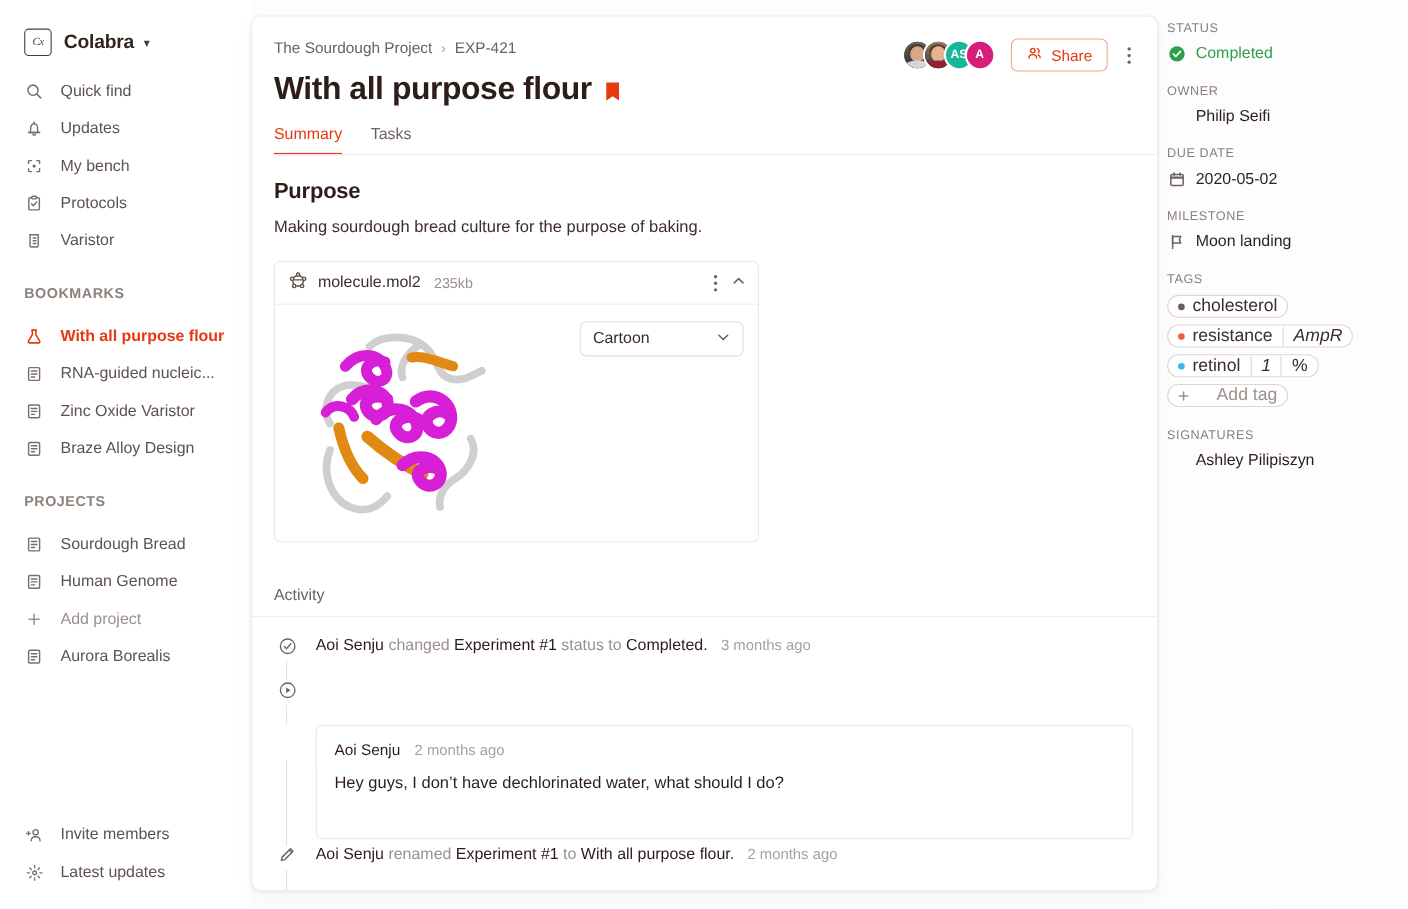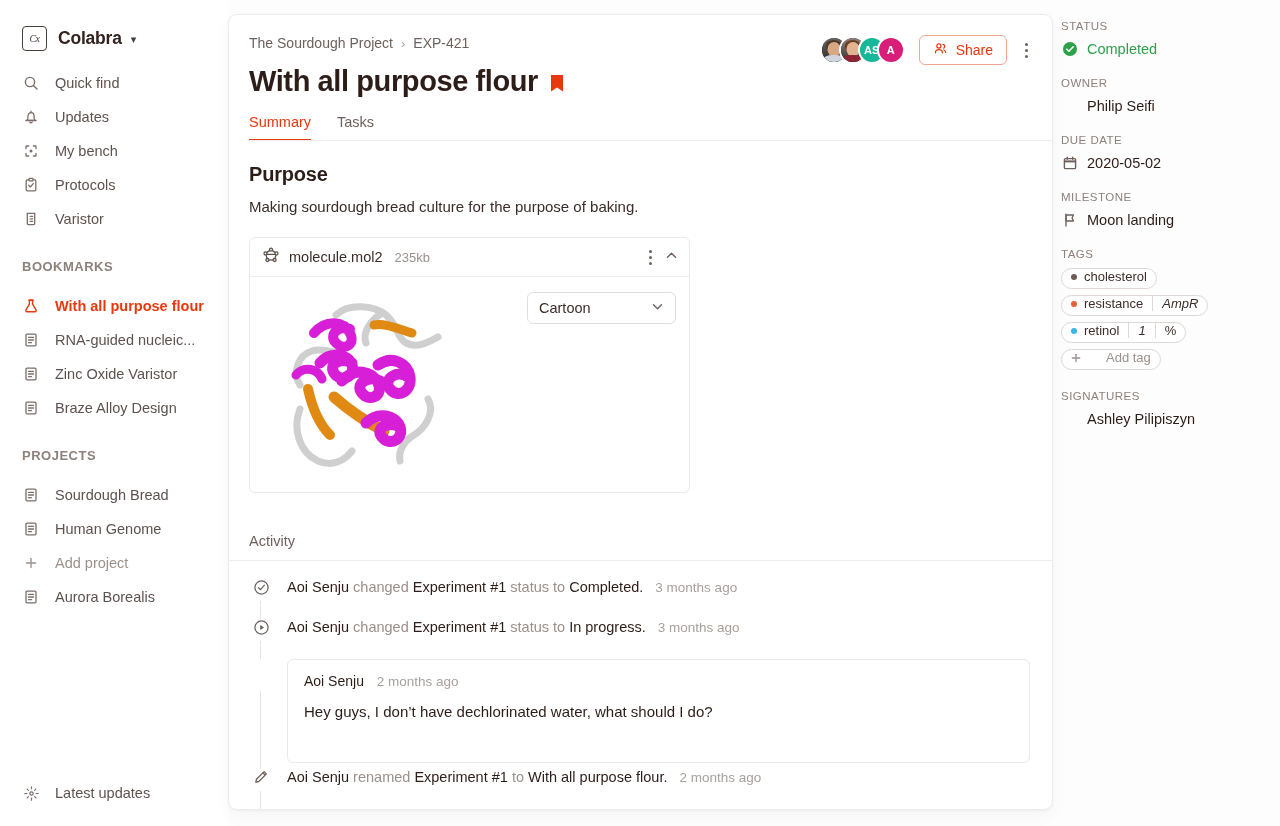--- a/index.html
+++ b/index.html
@@ -317,26 +317,26 @@
   .meta-row {
     display: flex; align-items: center; gap: 9px;
     margin-top: 8px;
     font-size: 14.5px;
     color: #2d1d19;
   }
   .meta-row .ico { width: 17px; height: 17px; display: flex; align-items: center; justify-content: center; color: #6d615d; }
   .status-green { color: #2ca14a; }
   .tag-list { margin-top: 8px; display: flex; flex-direction: column; gap: 6px; align-items: flex-start; }
   .tag {
-    display: inline-flex; align-items: flex-start;
+    display: inline-flex; align-items: center;
     border: 1px solid #ddd8d6;
     border-radius: 11px;
     height: 21px;
     overflow: hidden;
-    font-size: 13px;
+    font-size: 16px;
     color: #3c2d29;
     cursor: pointer;
     background: #fff;
   }
   .tag .seg {
     display: flex; align-items: center;
     padding: 0 9px;
   }
   .tag .seg + .seg { border-left: 1px solid #ddd8d6; justify-content: center; min-width: 26px; }
   .tag .dot { width: 6px; height: 6px; border-radius: 50%; margin-right: 7px; flex: 0 0 6px; }
@@ -523,20 +523,31 @@
             <line x1="5.5" y1="10.7" x2="8.5" y2="10.7" stroke-linecap="round"></line>
           </svg>
         </span>
         <span>Aurora Borealis</span>
       </div>
     </div>
 
     <div class="spacer"></div>
 
     <div class="nav-group bottom-group">
+      <div class="nav-item">
+        <span class="ico">
+          <svg width="17" height="17" viewBox="0 0 17 17" fill="none" stroke="currentColor" stroke-width="1.3">
+            <circle cx="9.4" cy="5.6" r="2.4"></circle>
+            <path d="M5.4 13.3c0-2.2 1.8-3.6 4-3.6s4 1.4 4 3.6" stroke-linecap="round"></path>
+            <line x1="2.9" y1="5" x2="2.9" y2="8.2" stroke-linecap="round"></line>
+            <line x1="1.3" y1="6.6" x2="4.5" y2="6.6" stroke-linecap="round"></line>
+          </svg>
+        </span>
+        <span>Invite members</span>
+      </div>
       <div class="nav-item">
         <span class="ico">
           <svg width="17" height="17" viewBox="0 0 17 17" fill="none" stroke="currentColor" stroke-width="1.2" stroke-linecap="round">
             <circle cx="8.5" cy="8.5" r="1.7"></circle>
             <line x1="8.5" y1="1.8" x2="8.5" y2="3.8"></line>
               <line x1="8.5" y1="13.2" x2="8.5" y2="15.2"></line>
             <line x1="1.8" y1="8.5" x2="3.8" y2="8.5"></line>
               <line x1="13.2" y1="8.5" x2="15.2" y2="8.5"></line>
             <line x1="4.1" y1="4.1" x2="5.4" y2="5.4"></line>
               <line x1="11.6" y1="11.6" x2="12.9" y2="12.9"></line>
@@ -706,28 +717,20 @@
           </div>
 
           <div class="feed-item" style="min-height:40px">
             <span class="feed-ico">
               <svg width="17" height="17" viewBox="0 0 17 17" fill="none" stroke="currentColor" stroke-width="1.25">
                 <circle cx="8.5" cy="8.5" r="6.6"></circle>
                 <path d="M7.1 5.9l4 2.6-4 2.6z" fill="currentColor" stroke="none"></path>
               </svg>
             </span>
             <span class="feed-line"></span>
-            <span class="feed-text">
-              <span>Aoi Senju</span>
-              <span class="mut">changed</span>
-              <span>Experiment #1</span>
-              <span class="mut">status to</span>
-              <span>In progress.</span>
-              <span class="feed-time">3 months ago</span>
-            </span>
           </div>
 
           <div class="feed-item" style="min-height:110px; padding-top:2px">
             <span class="feed-ico" style="top:10px">
               <span class="feed-avatar">
                 <span class="photo">
                   <span class="bg" style="position:absolute;inset:0;background:linear-gradient(#9a8d86,#3a2f2a)"></span>
                   <span class="hair" style="background:#2e2019"></span>
                   <span class="head" style="background:#dcab86"></span>
                   <span class="body" style="background:#f0ece7"></span>

